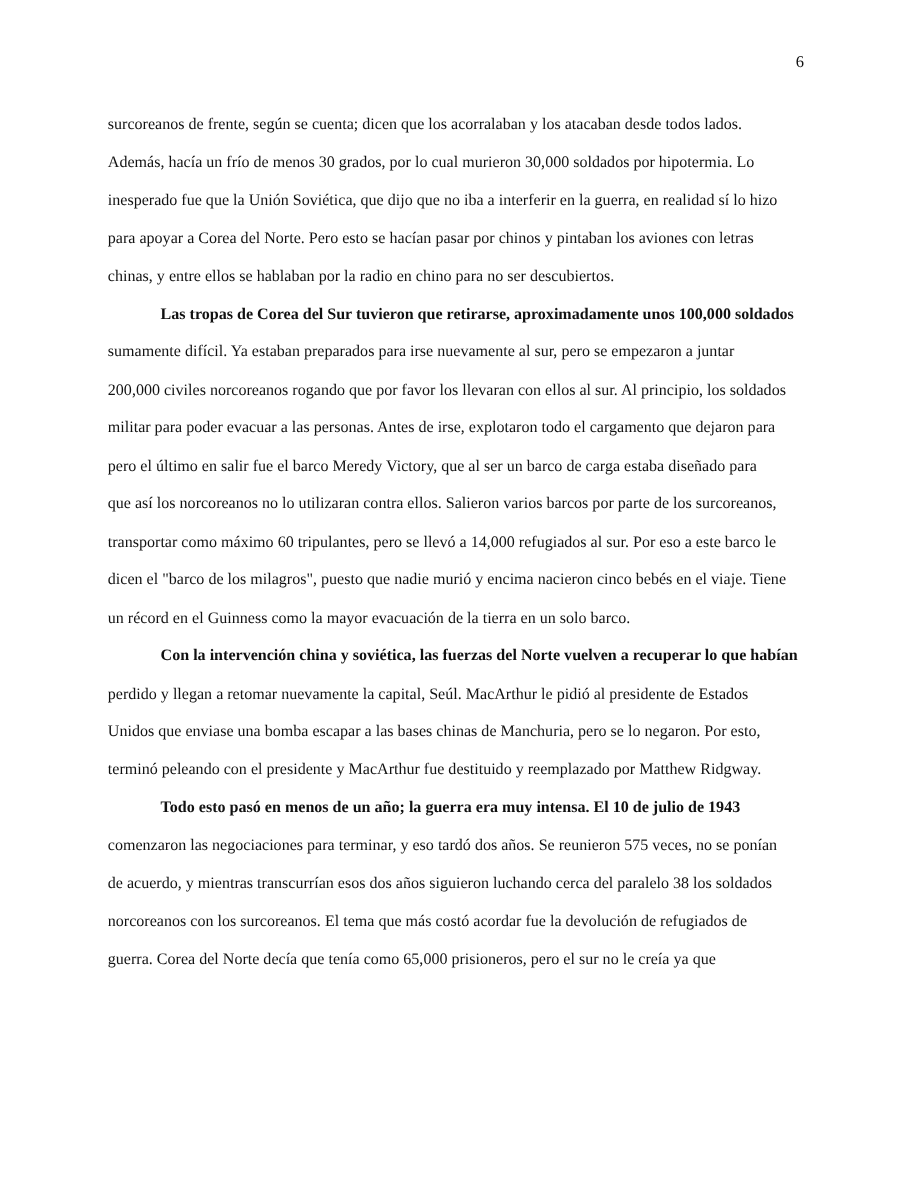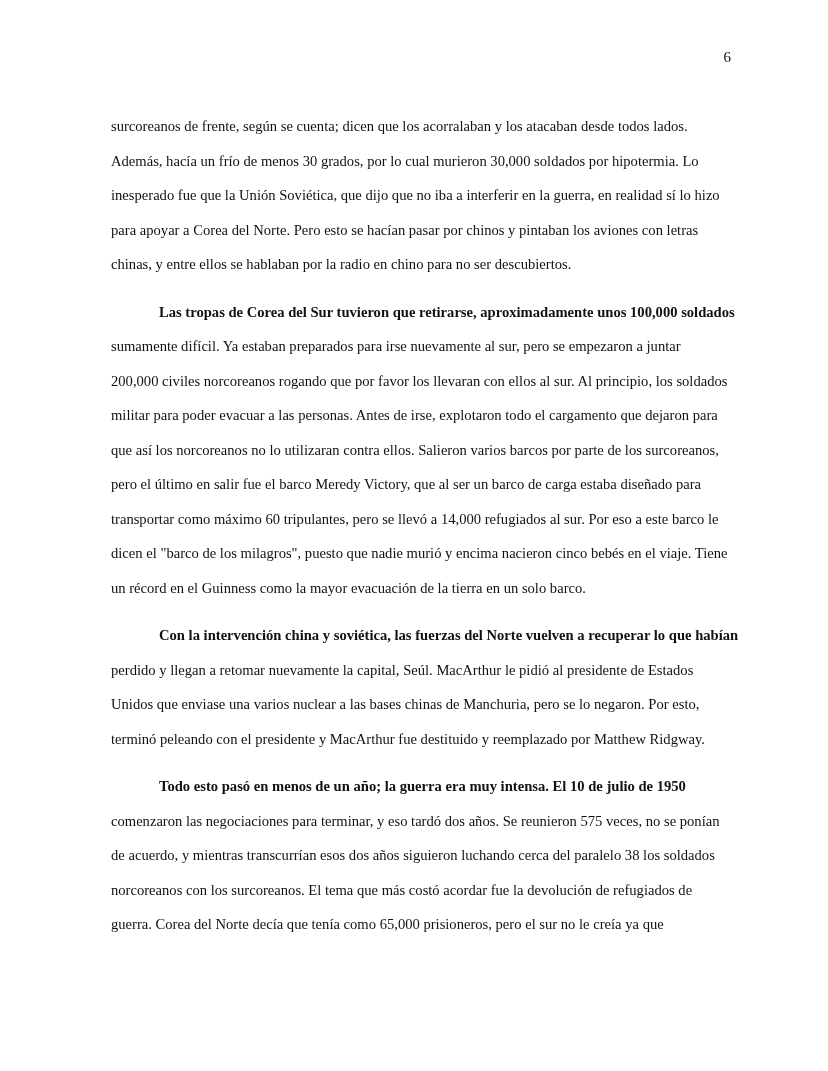--- a/index.html
+++ b/index.html
@@ -39,21 +39,21 @@
       font-size: 14.6px;
       line-height: 34.5px;
       height: 34.5px;
       white-space: nowrap;
     }
     .line.indent {
       padding-left: 48px;
       font-weight: bold;
     }
     .para {
-      margin: 13px;
+      margin: 0;
     }
   </style>
 </head>
 <body>
 
 <div class="page">
   <div class="page-number">6</div>
 
   <div class="body-text">
 
@@ -63,35 +63,35 @@
       <div class="line">inesperado fue que la Unión Soviética, que dijo que no iba a interferir en la guerra, en realidad sí lo hizo</div>
       <div class="line">para apoyar a Corea del Norte. Pero esto se hacían pasar por chinos y pintaban los aviones con letras</div>
       <div class="line">chinas, y entre ellos se hablaban por la radio en chino para no ser descubiertos.</div>
     </div>
 
     <div class="para">
       <div class="line indent">Las tropas de Corea del Sur tuvieron que retirarse, aproximadamente unos 100,000 soldados</div>
       <div class="line">sumamente difícil. Ya estaban preparados para irse nuevamente al sur, pero se empezaron a juntar</div>
       <div class="line">200,000 civiles norcoreanos rogando que por favor los llevaran con ellos al sur. Al principio, los soldados</div>
       <div class="line">militar para poder evacuar a las personas. Antes de irse, explotaron todo el cargamento que dejaron para</div>
+      <div class="line">pero el último en salir fue el barco Meredy Victory, que al ser un barco de carga estaba diseñado para</div>
       <div class="line">que así los norcoreanos no lo utilizaran contra ellos. Salieron varios barcos por parte de los surcoreanos,</div>
-      <div class="line">pero el último en salir fue el barco Meredy Victory, que al ser un barco de carga estaba diseñado para</div>
       <div class="line">transportar como máximo 60 tripulantes, pero se llevó a 14,000 refugiados al sur. Por eso a este barco le</div>
       <div class="line">dicen el "barco de los milagros", puesto que nadie murió y encima nacieron cinco bebés en el viaje. Tiene</div>
       <div class="line">un récord en el Guinness como la mayor evacuación de la tierra en un solo barco.</div>
     </div>
 
     <div class="para">
       <div class="line indent">Con la intervención china y soviética, las fuerzas del Norte vuelven a recuperar lo que habían</div>
       <div class="line">perdido y llegan a retomar nuevamente la capital, Seúl. MacArthur le pidió al presidente de Estados</div>
-      <div class="line">Unidos que enviase una varios nuclear a las bases chinas de Manchuria, pero se lo negaron. Por esto,</div>
+      <div class="line">Unidos que enviase una bomba escapar a las bases chinas de Manchuria, pero se lo negaron. Por esto,</div>
       <div class="line">terminó peleando con el presidente y MacArthur fue destituido y reemplazado por Matthew Ridgway.</div>
     </div>
 
     <div class="para">
-      <div class="line indent">Todo esto pasó en menos de un año; la guerra era muy intensa. El 10 de julio de 1950</div>
+      <div class="line indent">Todo esto pasó en menos de un año; la guerra era muy intensa. El 10 de julio de 1943</div>
       <div class="line">comenzaron las negociaciones para terminar, y eso tardó dos años. Se reunieron 575 veces, no se ponían</div>
       <div class="line">de acuerdo, y mientras transcurrían esos dos años siguieron luchando cerca del paralelo 38 los soldados</div>
       <div class="line">norcoreanos con los surcoreanos. El tema que más costó acordar fue la devolución de refugiados de</div>
       <div class="line">guerra. Corea del Norte decía que tenía como 65,000 prisioneros, pero el sur no le creía ya que</div>
     </div>
   </div>
 </div>
 
 </body></html>

